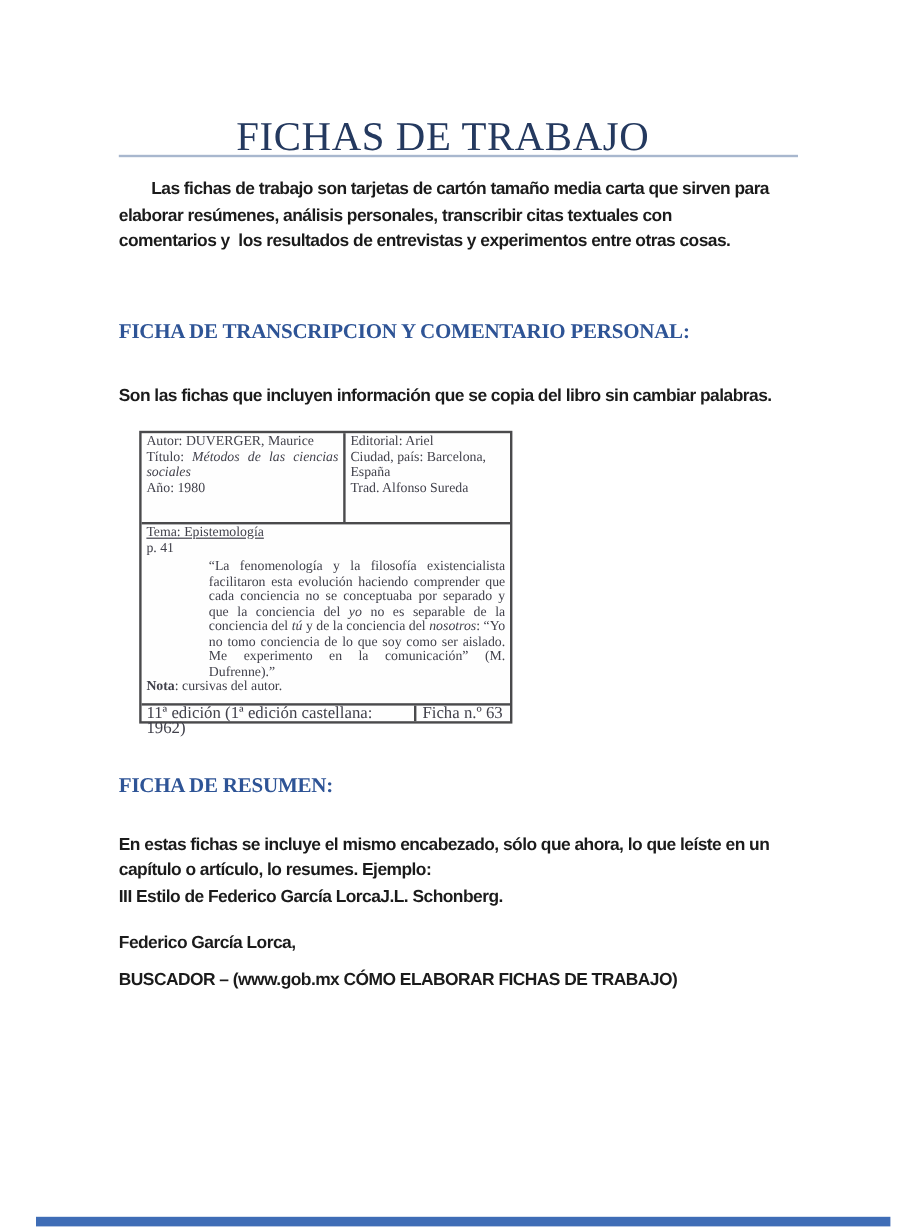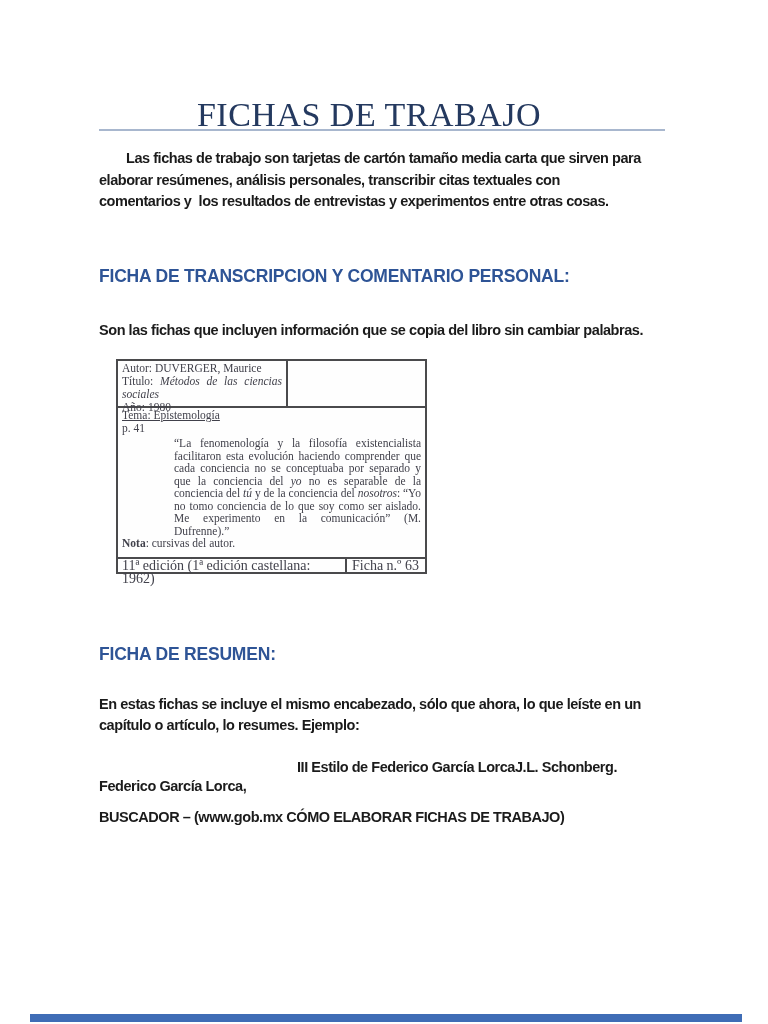--- a/index.html
+++ b/index.html
@@ -21,39 +21,39 @@
   .title-rule{position:absolute;left:99px;top:129px;width:566px;height:2px;
     background:var(--title-rule);}
   
   .body-text{position:absolute;color:var(--body-text);font-weight:700;
     font-size:14.5px;letter-spacing:-0.45px;line-height:21.5px;}
   .body-text .line{white-space:pre-wrap;}
   .intro{left:99px;top:148px;width:575px;}
   .intro .line:first-child{text-indent:27px;}
   
   .sec-heading{position:absolute;left:99px;margin:0;
-    font-family:Liberation Sans, sans-serif;font-weight:700;font-size:17.5px;
+    font-family:Liberation Serif, serif;font-weight:700;font-size:17.5px;
     letter-spacing:-0.2px;color:var(--heading-text);}
   .h-trans{top:266px;}
   .h-resumen{top:644px;}
   .p-single{position:absolute;left:99px;white-space:nowrap;}
   .p2{top:320px;}
   .res-line1{top:694px;}
   .res-line2{top:715px;}
   
-  .example-row{position:absolute;left:99px;top:757px;width:518px;display:flex;
-    justify-content:flex-end;}
+  .example-row{position:absolute;left:99px;top:738px;width:518px;display:flex;
+    justify-content:flex-start;}
   .example-subject{top:776px;}
   .internet-note{left:99px;top:807px;width:580px;line-height:21px;}
   
   .card{position:absolute;left:116px;top:359px;width:311px;box-sizing:border-box;
     border:2px solid var(--card-border);background:#fefefe;color:var(--card-text);
     font-family:"Liberation Serif",serif;font-size:11.5px;line-height:13px;
     filter:blur(0.25px);}
-  .card-row1{display:flex;border-bottom:2px solid var(--card-border);height:47px;box-sizing:border-box;}
+  .card-row1{display:flex;border-bottom:2px solid var(--card-border);height:76px;box-sizing:border-box;}
   .card-cell-left{width:170px;border-right:2px solid var(--card-border);
     padding:1px 4px 0 4px;box-sizing:border-box;text-align:justify;}
   .card-cell-right{flex:1;padding:1px 4px 0 4px;}
   .card-row2{height:149px;box-sizing:border-box;padding:1px 4px 14px 4px;
     display:flex;flex-direction:column;}
   .card-topic{text-decoration:underline;}
   .card-quote{margin-left:52px;margin-top:2px;text-align:justify;line-height:12.5px;}
   .card-note{margin-top:auto;}
   .card-row3{display:flex;border-top:2px solid var(--card-border);height:15px;
     line-height:13px;font-size:14px;box-sizing:border-box;}
@@ -81,20 +81,25 @@
 
   <div class="body-text p-single p2">Son las fichas que incluyen información que se copia del libro sin cambiar palabras.</div>
 
   <div class="card">
     <div class="card-row1">
       <div class="card-cell-left">
         <div>Autor: DUVERGER, Maurice</div>
         <div><span>Título: </span><i>Métodos de las ciencias sociales</i></div>
         <div>Año: 1980</div>
       </div>
+      <div class="card-cell-right">
+        <div>Editorial: Ariel</div>
+        <div>Ciudad, país: Barcelona, España</div>
+        <div>Trad. Alfonso Sureda</div>
+      </div>
     </div>
     <div class="card-row2">
       <div class="card-topic">Tema: Epistemología</div>
       <div>p. 41</div>
       <div class="card-quote"><span>“La fenomenología y la filosofía existencialista facilitaron esta evolución haciendo comprender que cada conciencia no se conceptuaba por separado y que la conciencia del </span><i>yo</i><span> no es separable de la conciencia del </span><i>tú</i><span> y de la conciencia del </span><i>nosotros</i><span>: “Yo no tomo conciencia de lo que soy como ser aislado. Me experimento en la comunicación” (M. Dufrenne).”</span></div>
       <div class="card-note"><b>Nota</b><span>: cursivas del autor.</span></div>
     </div>
     <div class="card-row3">
       <div class="card-edition">11ª edición (1ª edición castellana: 1962)</div>
       <div class="card-num">Ficha n.º 63</div>

